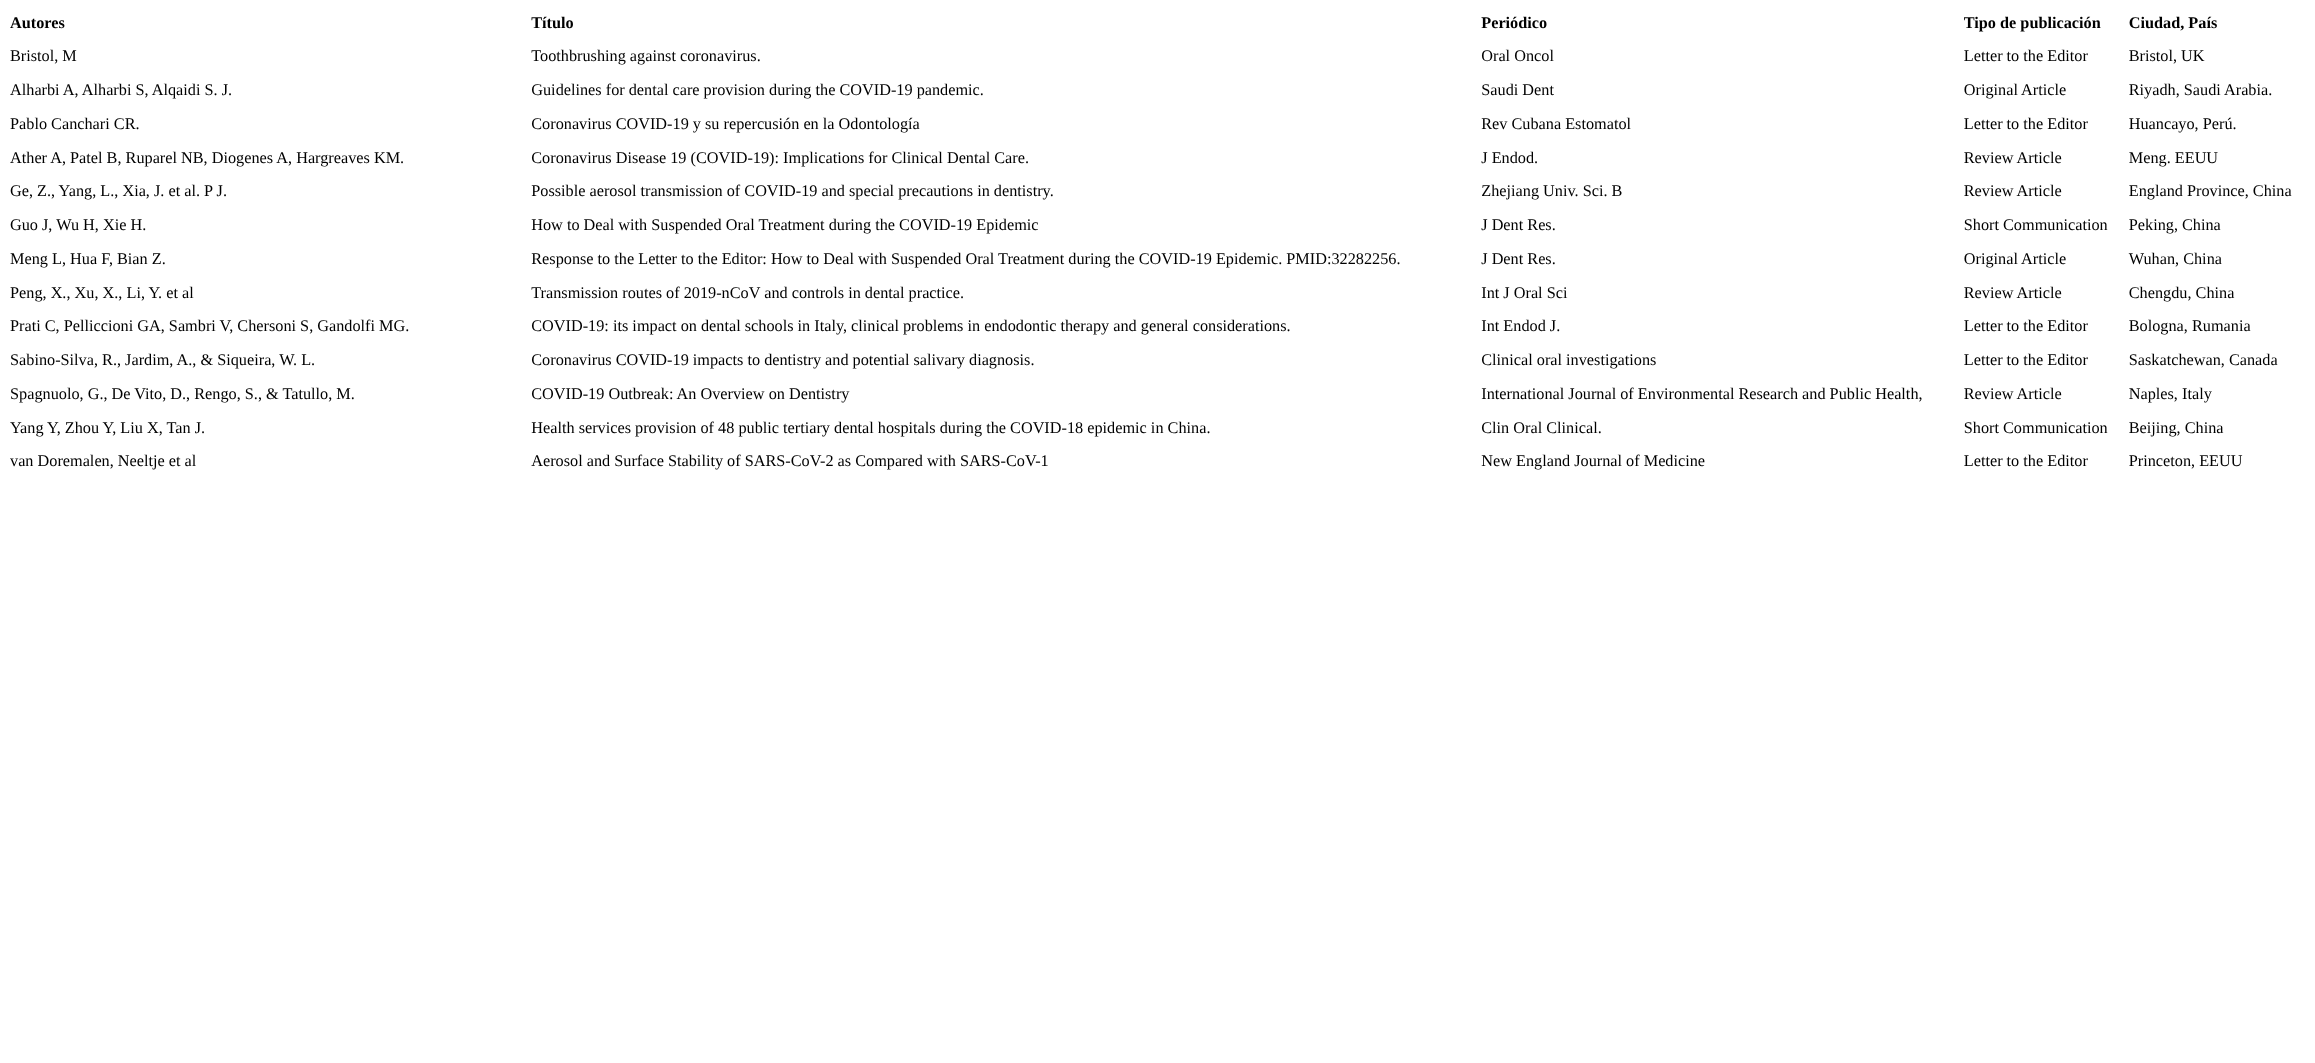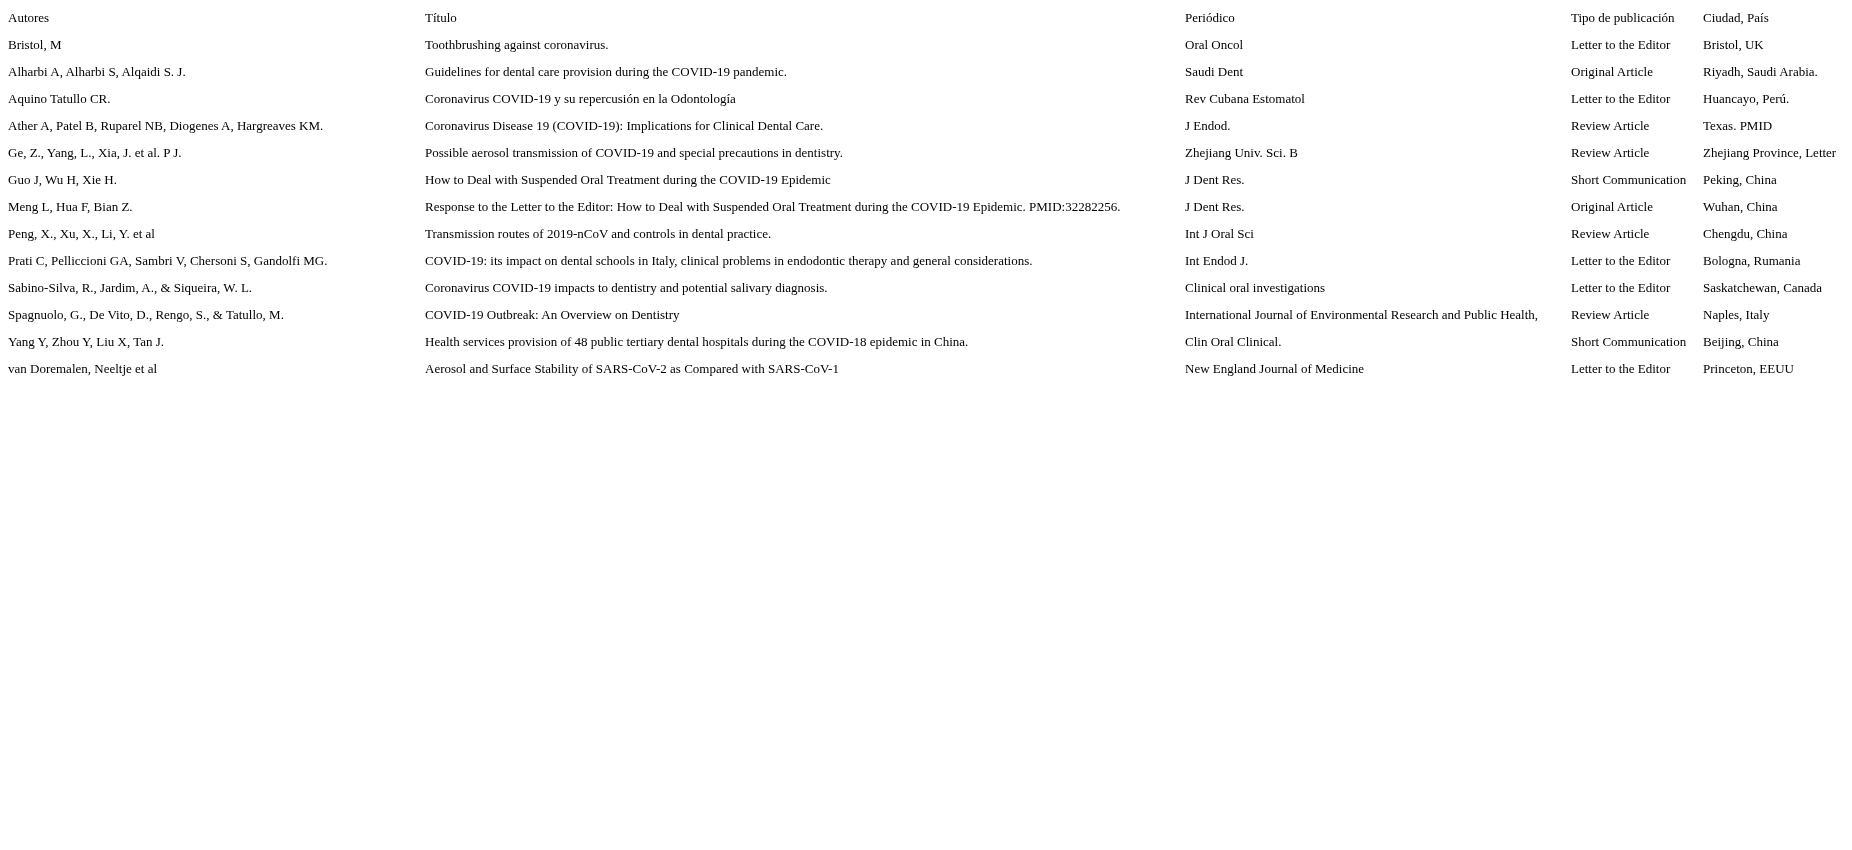--- a/index.html
+++ b/index.html
@@ -1,19 +1,19 @@
 <!DOCTYPE html>
 <html><head>
 <meta charset="utf-8">
 <style>
   html, body { margin: 0; padding: 0; background: #ffffff; }
   body { width: 1852px; height: 850px; overflow: hidden; font-family: "Liberation Serif", "DejaVu Serif", serif; color: #000; }
   table { border-collapse: separate; border-spacing: 0; margin: 4px 0 0 4px; font-size: 13px; }
   th, td { text-align: left; vertical-align: top; padding: 0 4px; height: 27px; line-height: 27px; white-space: nowrap; }
-  th { font-weight: normal; }
+  th { font-weight: bold; }
   col.c0 { width: 417px; }
   col.c1 { width: 760px; }
   col.c2 { width: 386px; }
   col.c3 { width: 132px; }
   col.c4 { width: 145px; }
 </style>
 </head>
 <body>
 
 <table>
@@ -42,39 +42,39 @@
         <td>Bristol, UK</td>
       </tr>
       <tr>
         <td>Alharbi A, Alharbi S, Alqaidi S. J.</td>
         <td>Guidelines for dental care provision during the COVID-19 pandemic.</td>
         <td>Saudi Dent</td>
         <td>Original Article</td>
         <td>Riyadh, Saudi Arabia.</td>
       </tr>
       <tr>
-        <td>Aquino Tatullo CR.</td>
+        <td>Pablo Canchari CR.</td>
         <td>Coronavirus COVID-19 y su repercusión en la Odontología</td>
         <td>Rev Cubana Estomatol</td>
         <td>Letter to the Editor</td>
         <td>Huancayo, Perú.</td>
       </tr>
       <tr>
         <td>Ather A, Patel B, Ruparel NB, Diogenes A, Hargreaves KM.</td>
         <td>Coronavirus Disease 19 (COVID-19): Implications for Clinical Dental Care.</td>
         <td>J Endod.</td>
         <td>Review Article</td>
-        <td>Texas. PMID</td>
+        <td>Meng. EEUU</td>
       </tr>
       <tr>
         <td>Ge, Z., Yang, L., Xia, J. et al. P J.</td>
         <td>Possible aerosol transmission of COVID-19 and special precautions in dentistry.</td>
         <td>Zhejiang Univ. Sci. B</td>
         <td>Review Article</td>
-        <td>Zhejiang Province, Letter</td>
+        <td>England Province, China</td>
       </tr>
       <tr>
         <td>Guo J, Wu H, Xie H.</td>
         <td>How to Deal with Suspended Oral Treatment during the COVID-19 Epidemic</td>
         <td>J Dent Res.</td>
         <td>Short Communication</td>
         <td>Peking, China</td>
       </tr>
       <tr>
         <td>Meng L, Hua F, Bian Z.</td>

